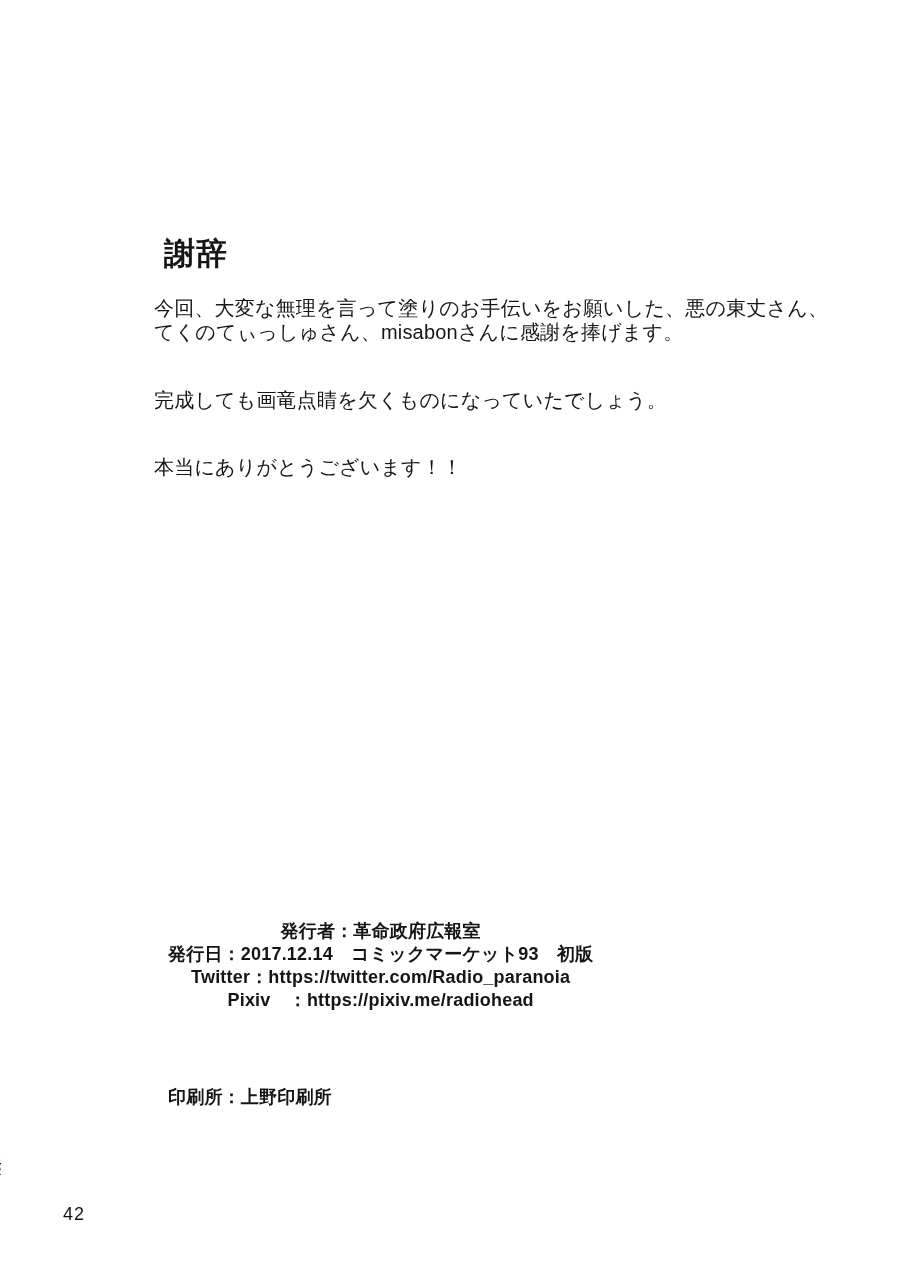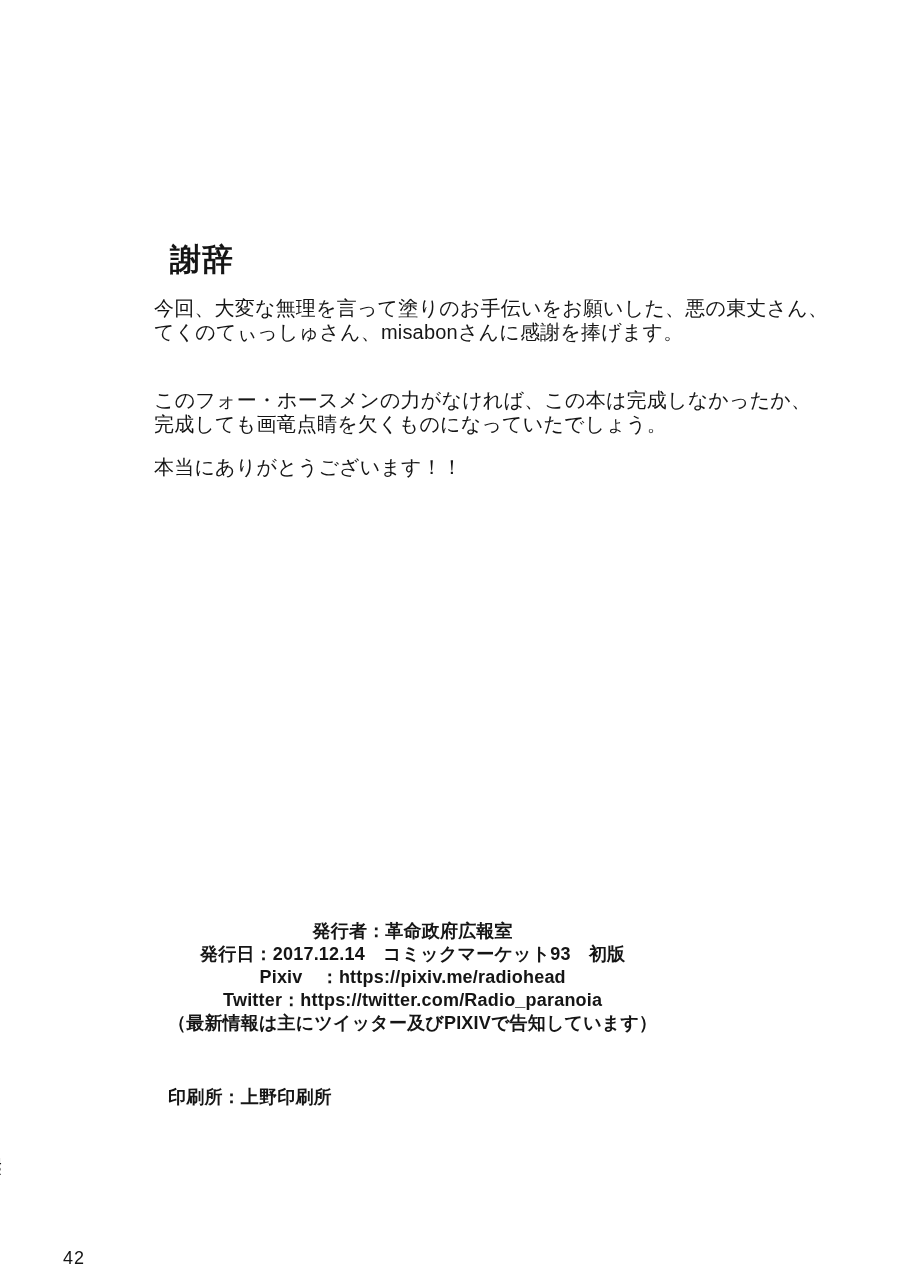--- a/index.html
+++ b/index.html
@@ -12,21 +12,21 @@
     position: relative;
     background: #ffffff;
     overflow: hidden;
     font-family: "Liberation Sans", sans-serif;
     color: #151515;
   }
   .page-title {
     position: absolute;
     left: 164px;
     top: 236px;
-    margin: 6px;
+    margin: 0;
     font-size: 31px;
     font-weight: 700;
     letter-spacing: 1px;
     line-height: 36px;
   }
   .para {
     position: absolute;
     left: 154px;
     font-size: 20px;
     font-weight: 400;
@@ -63,53 +63,51 @@
     left: -5px;
     top: 1158px;
     font-size: 11px;
     font-weight: 600;
     line-height: 9px;
     text-align: left;
   }
   .page-number {
     position: absolute;
     left: 63px;
-    top: 1248px;
+    top: 1204px;
     font-size: 18px;
     font-weight: 400;
     letter-spacing: 1px;
   }
 </style>
 </head>
 <body>
 
 <div>
 
   <h1 class="page-title">謝辞</h1>
 
   <section class="para para-1">
     <div>今回、大変な無理を言って塗りのお手伝いをお願いした、悪の東丈さん、</div>
     <div>てくのてぃっしゅさん、misabonさんに感謝を捧げます。</div>
   </section>
 
   <section class="para para-2">
-    <div>このフォー・ホースメンの力がなければ、この本は完成しなかったか、</div>
     <div>完成しても画竜点睛を欠くものになっていたでしょう。</div>
   </section>
 
   <section class="para para-3">
     <div>本当にありがとうございます！！</div>
   </section>
 
   <section class="colophon">
     <div>発行者：革命政府広報室</div>
     <div>発行日：2017.12.14　コミックマーケット93　初版</div>
+    <div>Twitter：https://twitter.com/Radio_paranoia</div>
     <div>Pixiv　：https://pixiv.me/radiohead</div>
-    <div>Twitter：https://twitter.com/Radio_paranoia</div>
-    <div>（最新情報は主にツイッター及びPIXIVで告知しています）</div>
   </section>
 
   <div class="printer-line">印刷所：上野印刷所</div>
 
   <div class="edge-mark">
     <div>4</div>
     <div>2</div>
   </div>
 
   <div class="page-number">42</div>

